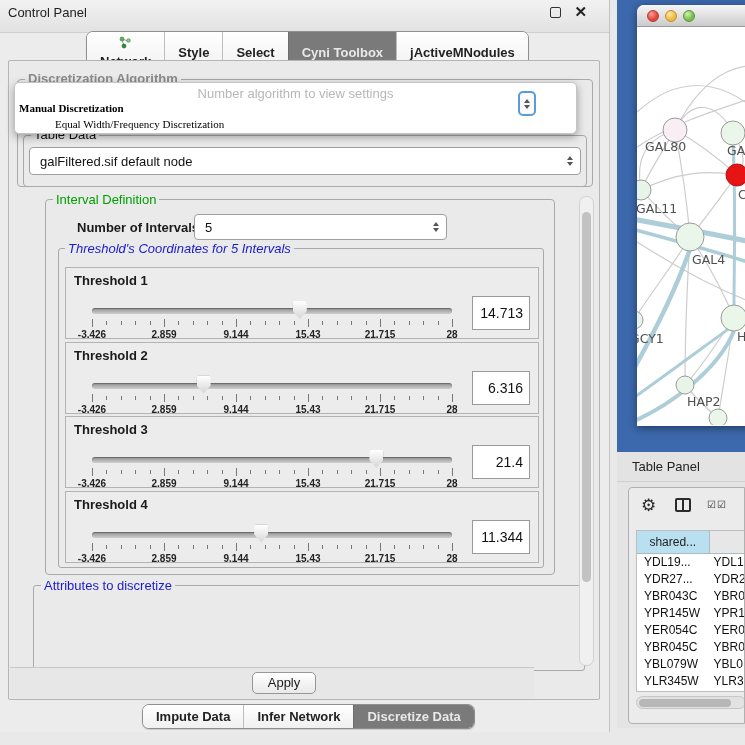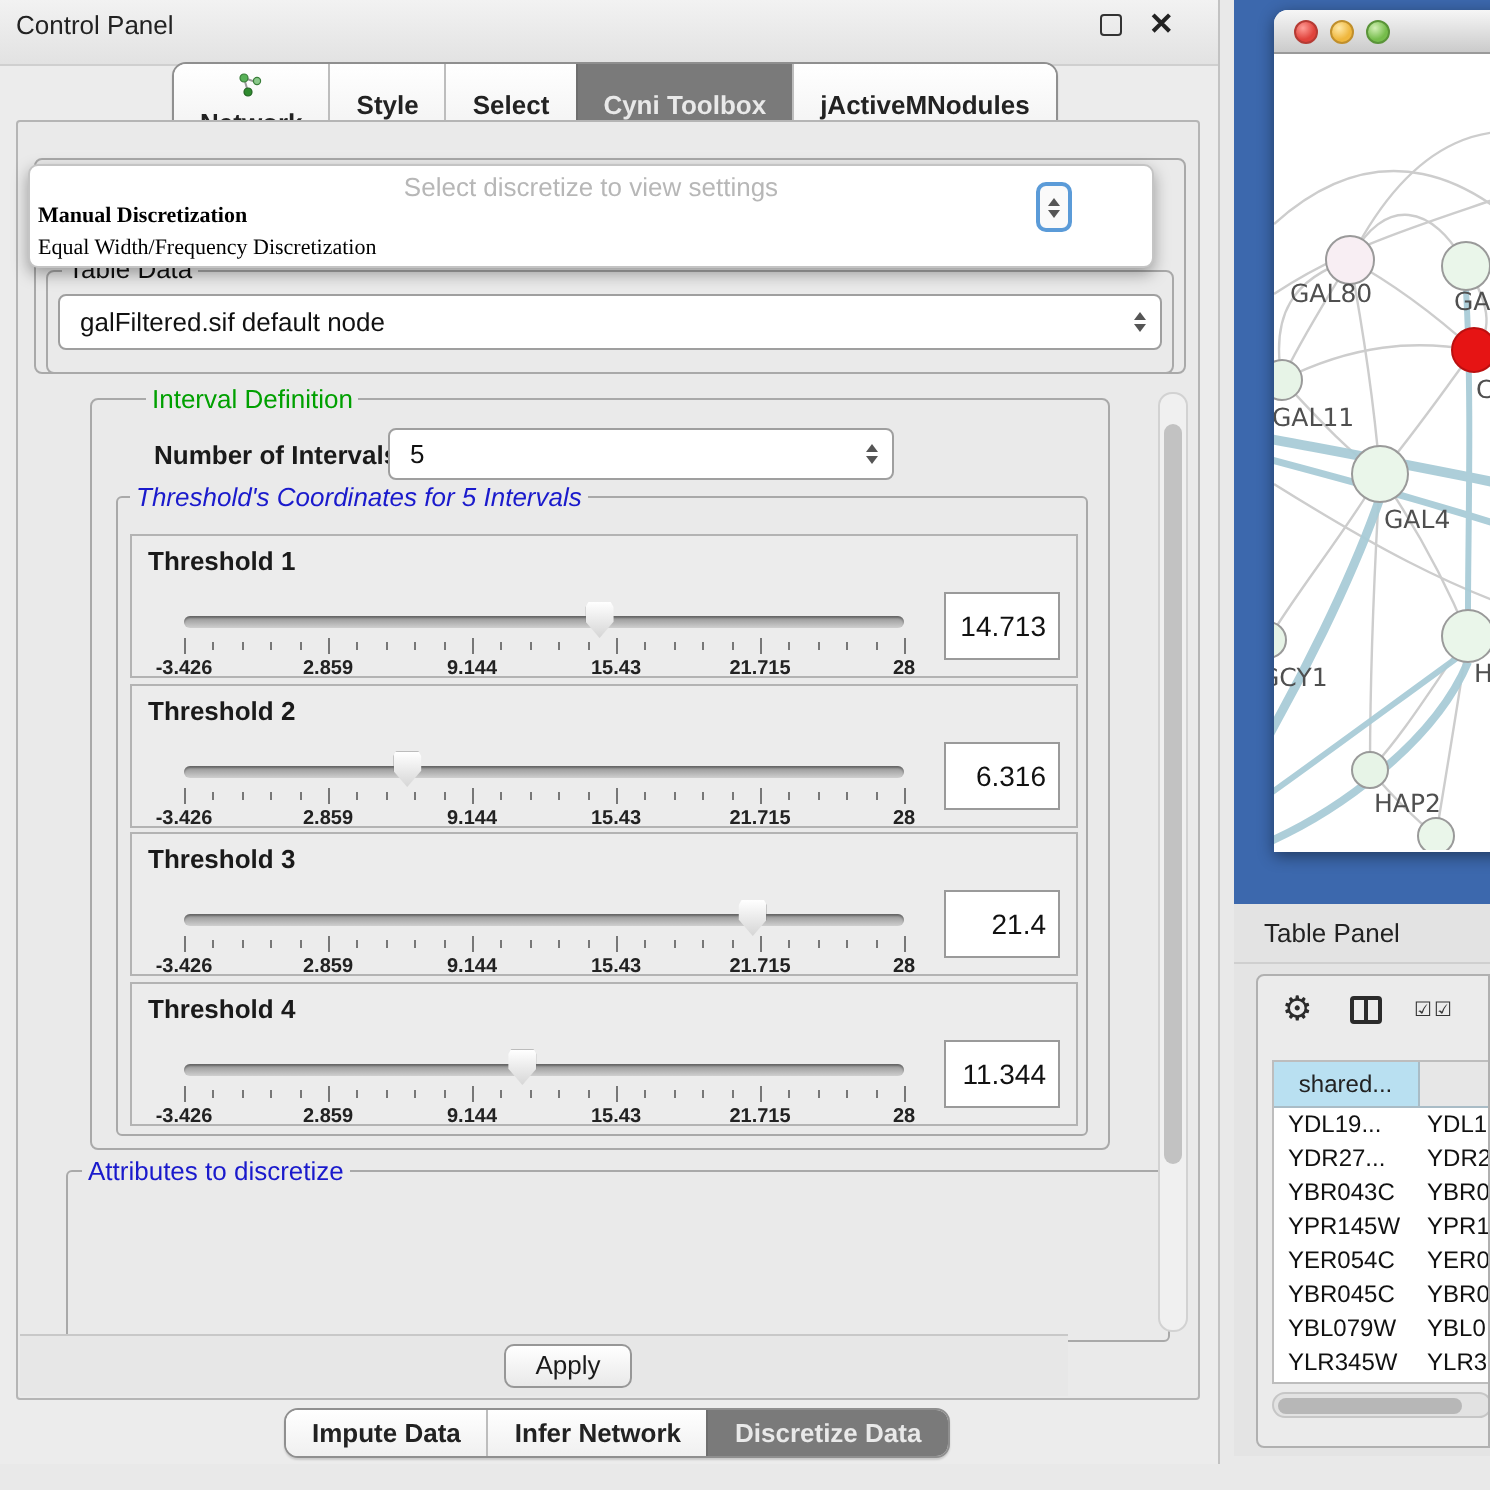--- a/index.html
+++ b/index.html
@@ -43,21 +43,21 @@
 
   
   .popup { position:absolute; left:14px; top:82px; width:563px; height:52px; background:#fff; border:1px solid #c4c4c4; border-radius:5px; box-shadow:0 3px 8px rgba(0,0,0,.35); z-index:20; }
   .popup-placeholder { position:absolute; left:0; top:3px; width:100%; text-align:center; color:#b7b7b7; font-size:13px; }
   .popup-item { position:absolute; left:4px; font-size:11px; color:#000; cursor:pointer; white-space:nowrap;font-family:Liberation Serif, serif; }
   .popup-item.bold { font-weight:bold; }
   .popup-stepper { position:absolute; right:40px; top:8px; width:18px; height:25px; background:#fafafa; border:2px solid var(--accent_blue); border-radius:5px; display:flex; flex-direction:column; gap:2px; align-items:center; justify-content:center; cursor:pointer; }
 
   
   .interval-group { left:36px; top:138px; width:510px; height:376px; }
-  .interval-title { left:44px; top:131px; color:var(--title_green);margin-left:20px; }
+  .interval-title { left:44px; top:131px; color:var(--title_green); }
   .noi-label { position:absolute; left:31px; top:20px; font-weight:bold; }
   .noi-combo { left:148px; top:14px; width:253px; height:26px; }
   .thr-group { position:absolute; left:12px; top:48px; width:486px; height:320px; border:1px solid #a9a9a9; border-radius:3px; }
   .thr-gtitle { left:6px; top:-8px; color:var(--title_blue);font-style:italic; }
 
   .thr-row { position:absolute; left:6px; width:474px; height:72px; border:1px solid #b3b3b3; background:#ececec; }
   .thr-label { position:absolute; left:8px; top:5px; font-weight:bold; font-size:13px; }
   .slider { position:absolute; left:26px; top:40px; width:360px; height:30px; }
   .track { position:absolute; left:0; top:0; width:100%; height:6px; border-radius:3px; background:linear-gradient(#8f8f8f,#cfcfcf); box-shadow:inset 0 1px 1px rgba(0,0,0,.3); }
   .thumb { position:absolute; top:-7px; width:14px; height:18px; background:linear-gradient(#ffffff,#d5d5d5); clip-path:polygon(10% 0,90% 0,100% 14%,100% 55%,50% 100%,0 55%,0 14%); filter:drop-shadow(0 0 1px #777); cursor:pointer; z-index:2; }
@@ -148,20 +148,21 @@
         <span>Cyni Toolbox</span>
       </div>
     <div class="seg">
         <span>jActiveMNodules</span>
       </div>
   </div>
 
   <div class="cp-content">
 
     <div class="groupbox algo-group"></div>
+    <span class="group-title algo-title">Discretization Algorithm</span>
 
     <div class="groupbox tdata-group"></div>
     <span class="group-title tdata-title">Table Data</span>
     <div class="combo tdata-combo">
       <span class="val">galFiltered.sif default node</span>
       <span class="stepper">
           <span class="arr-up"></span>
           <span class="arr-dn"></span>
         </span>
     </div>
@@ -371,27 +372,27 @@
     <div class="cp-vscroll">
         <div class="cp-vthumb"></div>
       </div>
 
     <div class="apply-row">
       <div class="apply-btn">Apply</div>
     </div>
   </div>
 
   <div class="popup">
-    <div class="popup-placeholder">Select discretize to view settings</div>
+    <div class="popup-placeholder">Number algorithm to view settings</div>
     <div class="popup-stepper">
         <span class="arr-up"></span>
         <span class="arr-dn"></span>
       </div>
     <div class="popup-item bold" style="top:19px;">Manual Discretization</div>
-    <div class="popup-item" style="top:35px;">Equal Width/Frequency Discretization</div>
+    <div class="popup-item" style="top:35px;margin-left:36px;">Equal Width/Frequency Discretization</div>
   </div>
 
   <div class="seg-bar bottom-tabs">
     <div class="seg">
         <span>Impute Data</span>
       </div>
     <div class="seg">
         <span>Infer Network</span>
       </div>
     <div class="seg selected">

